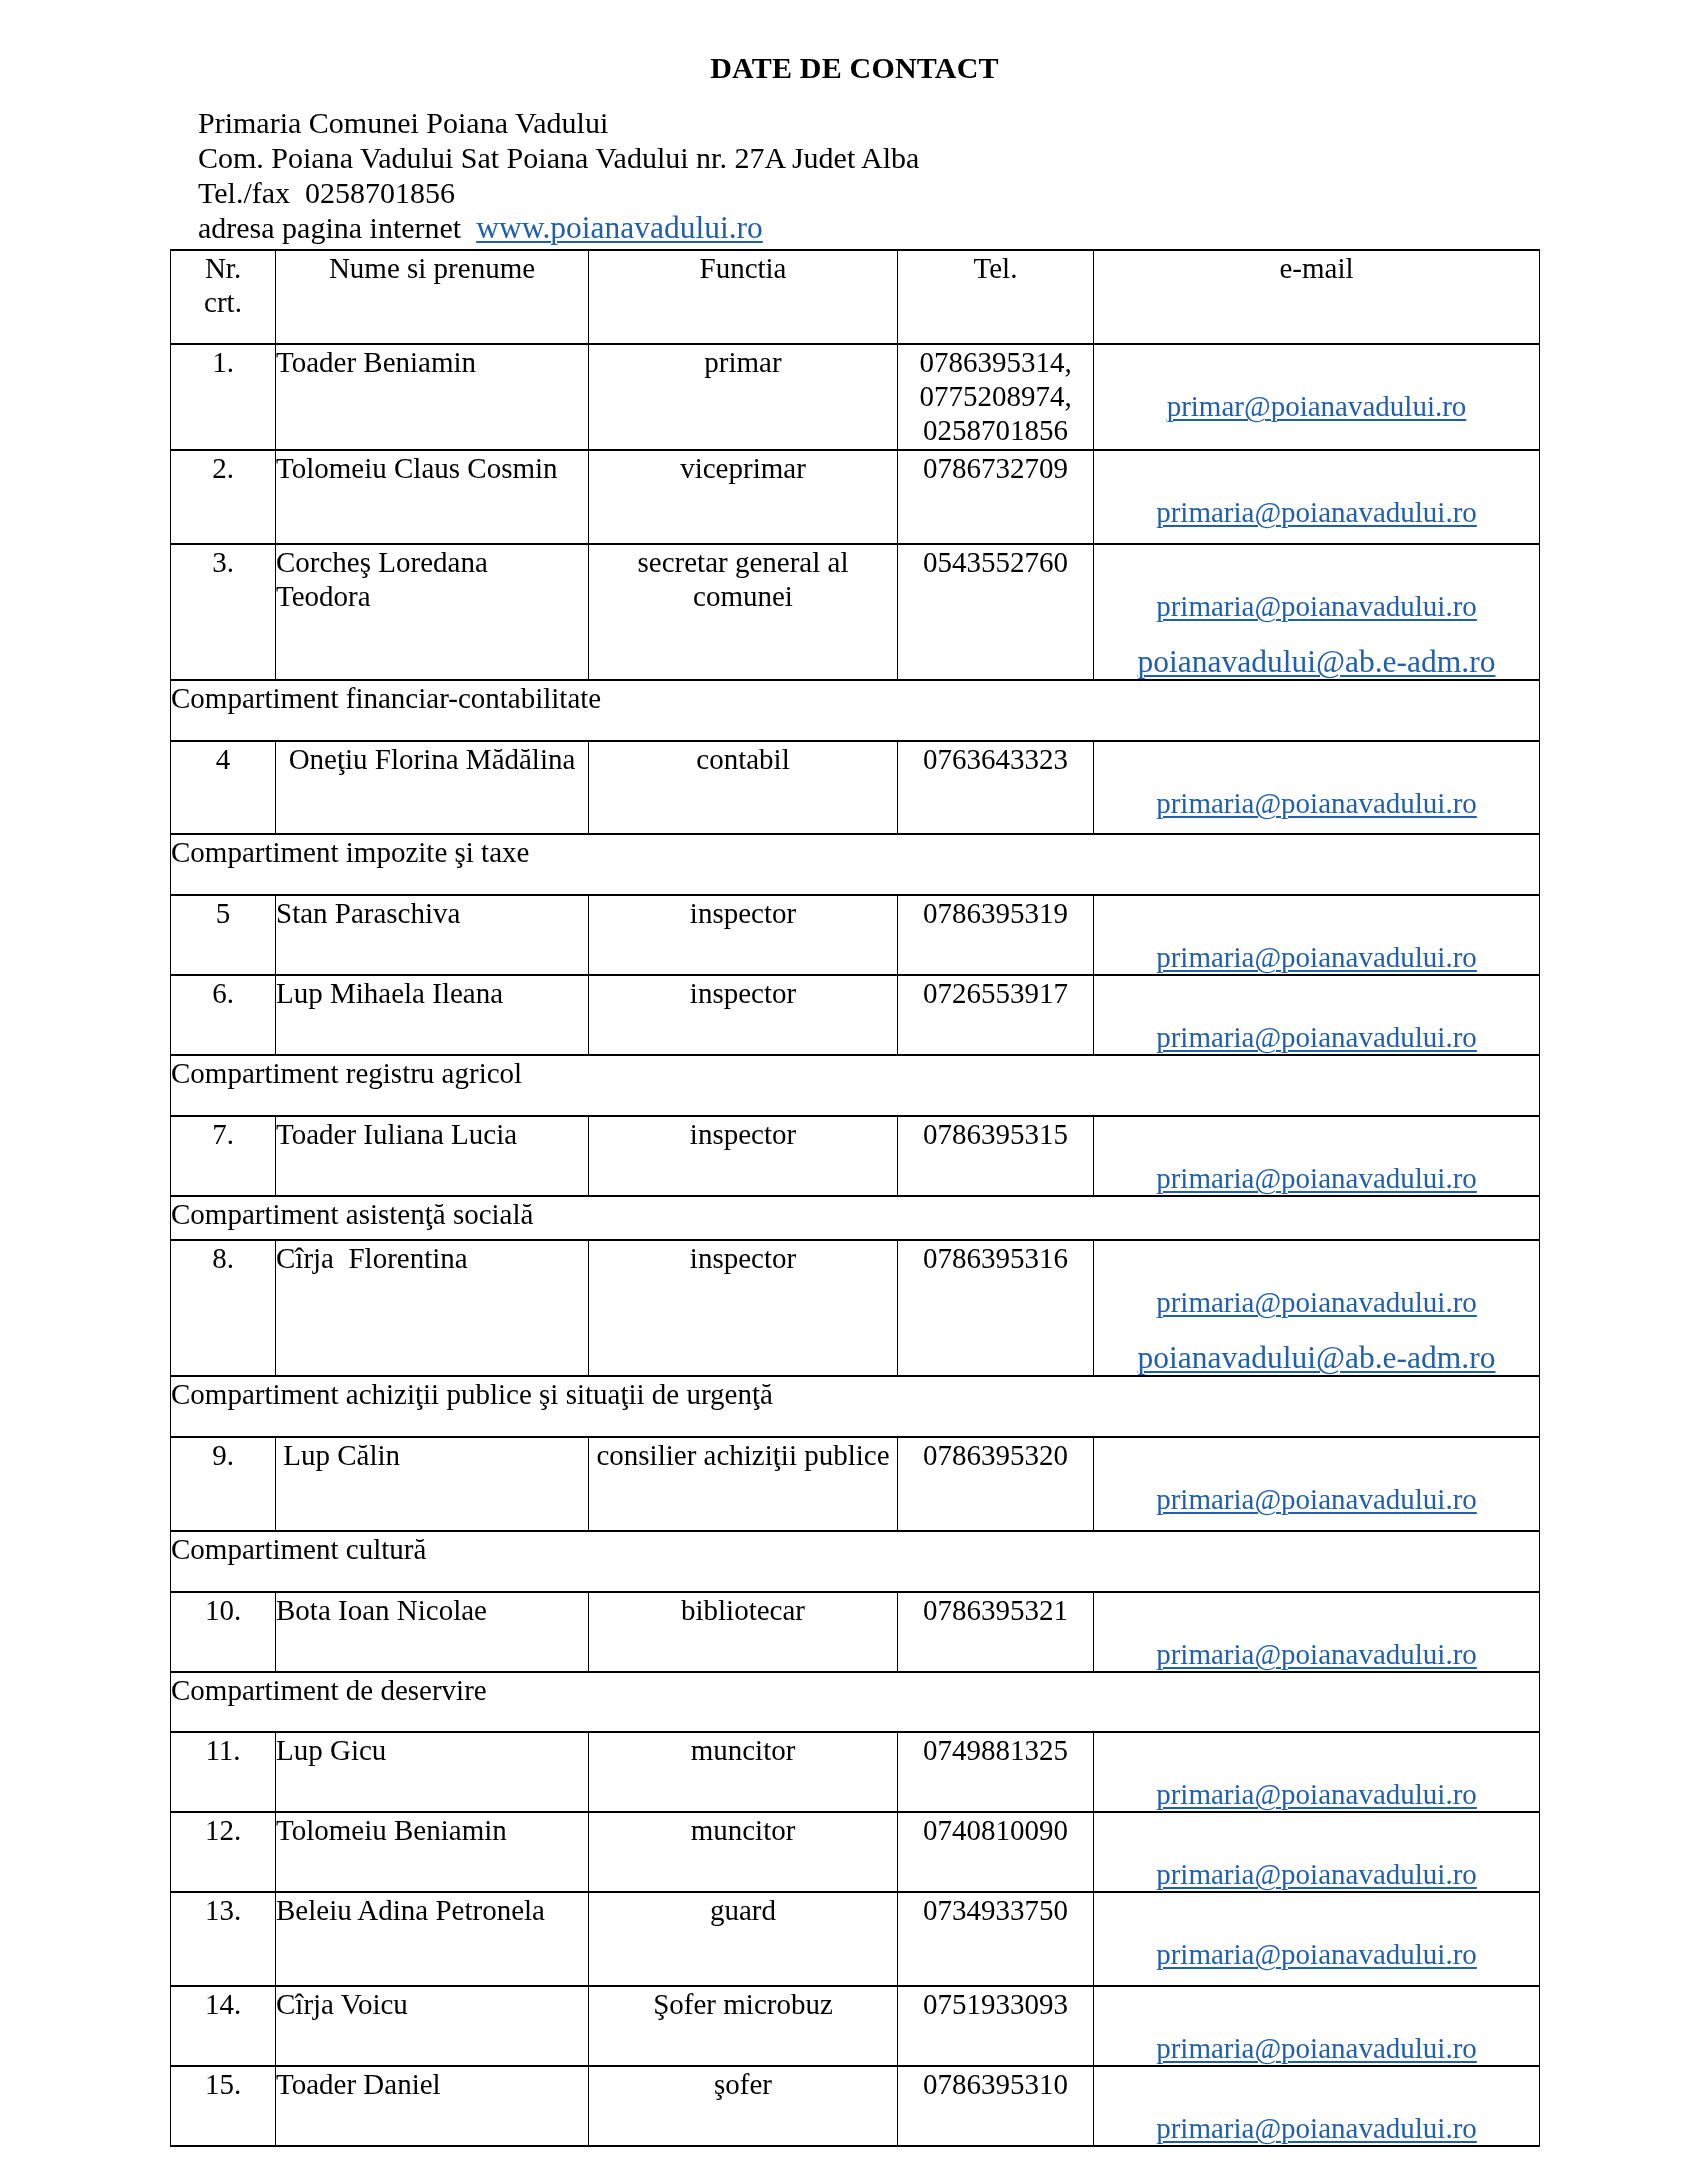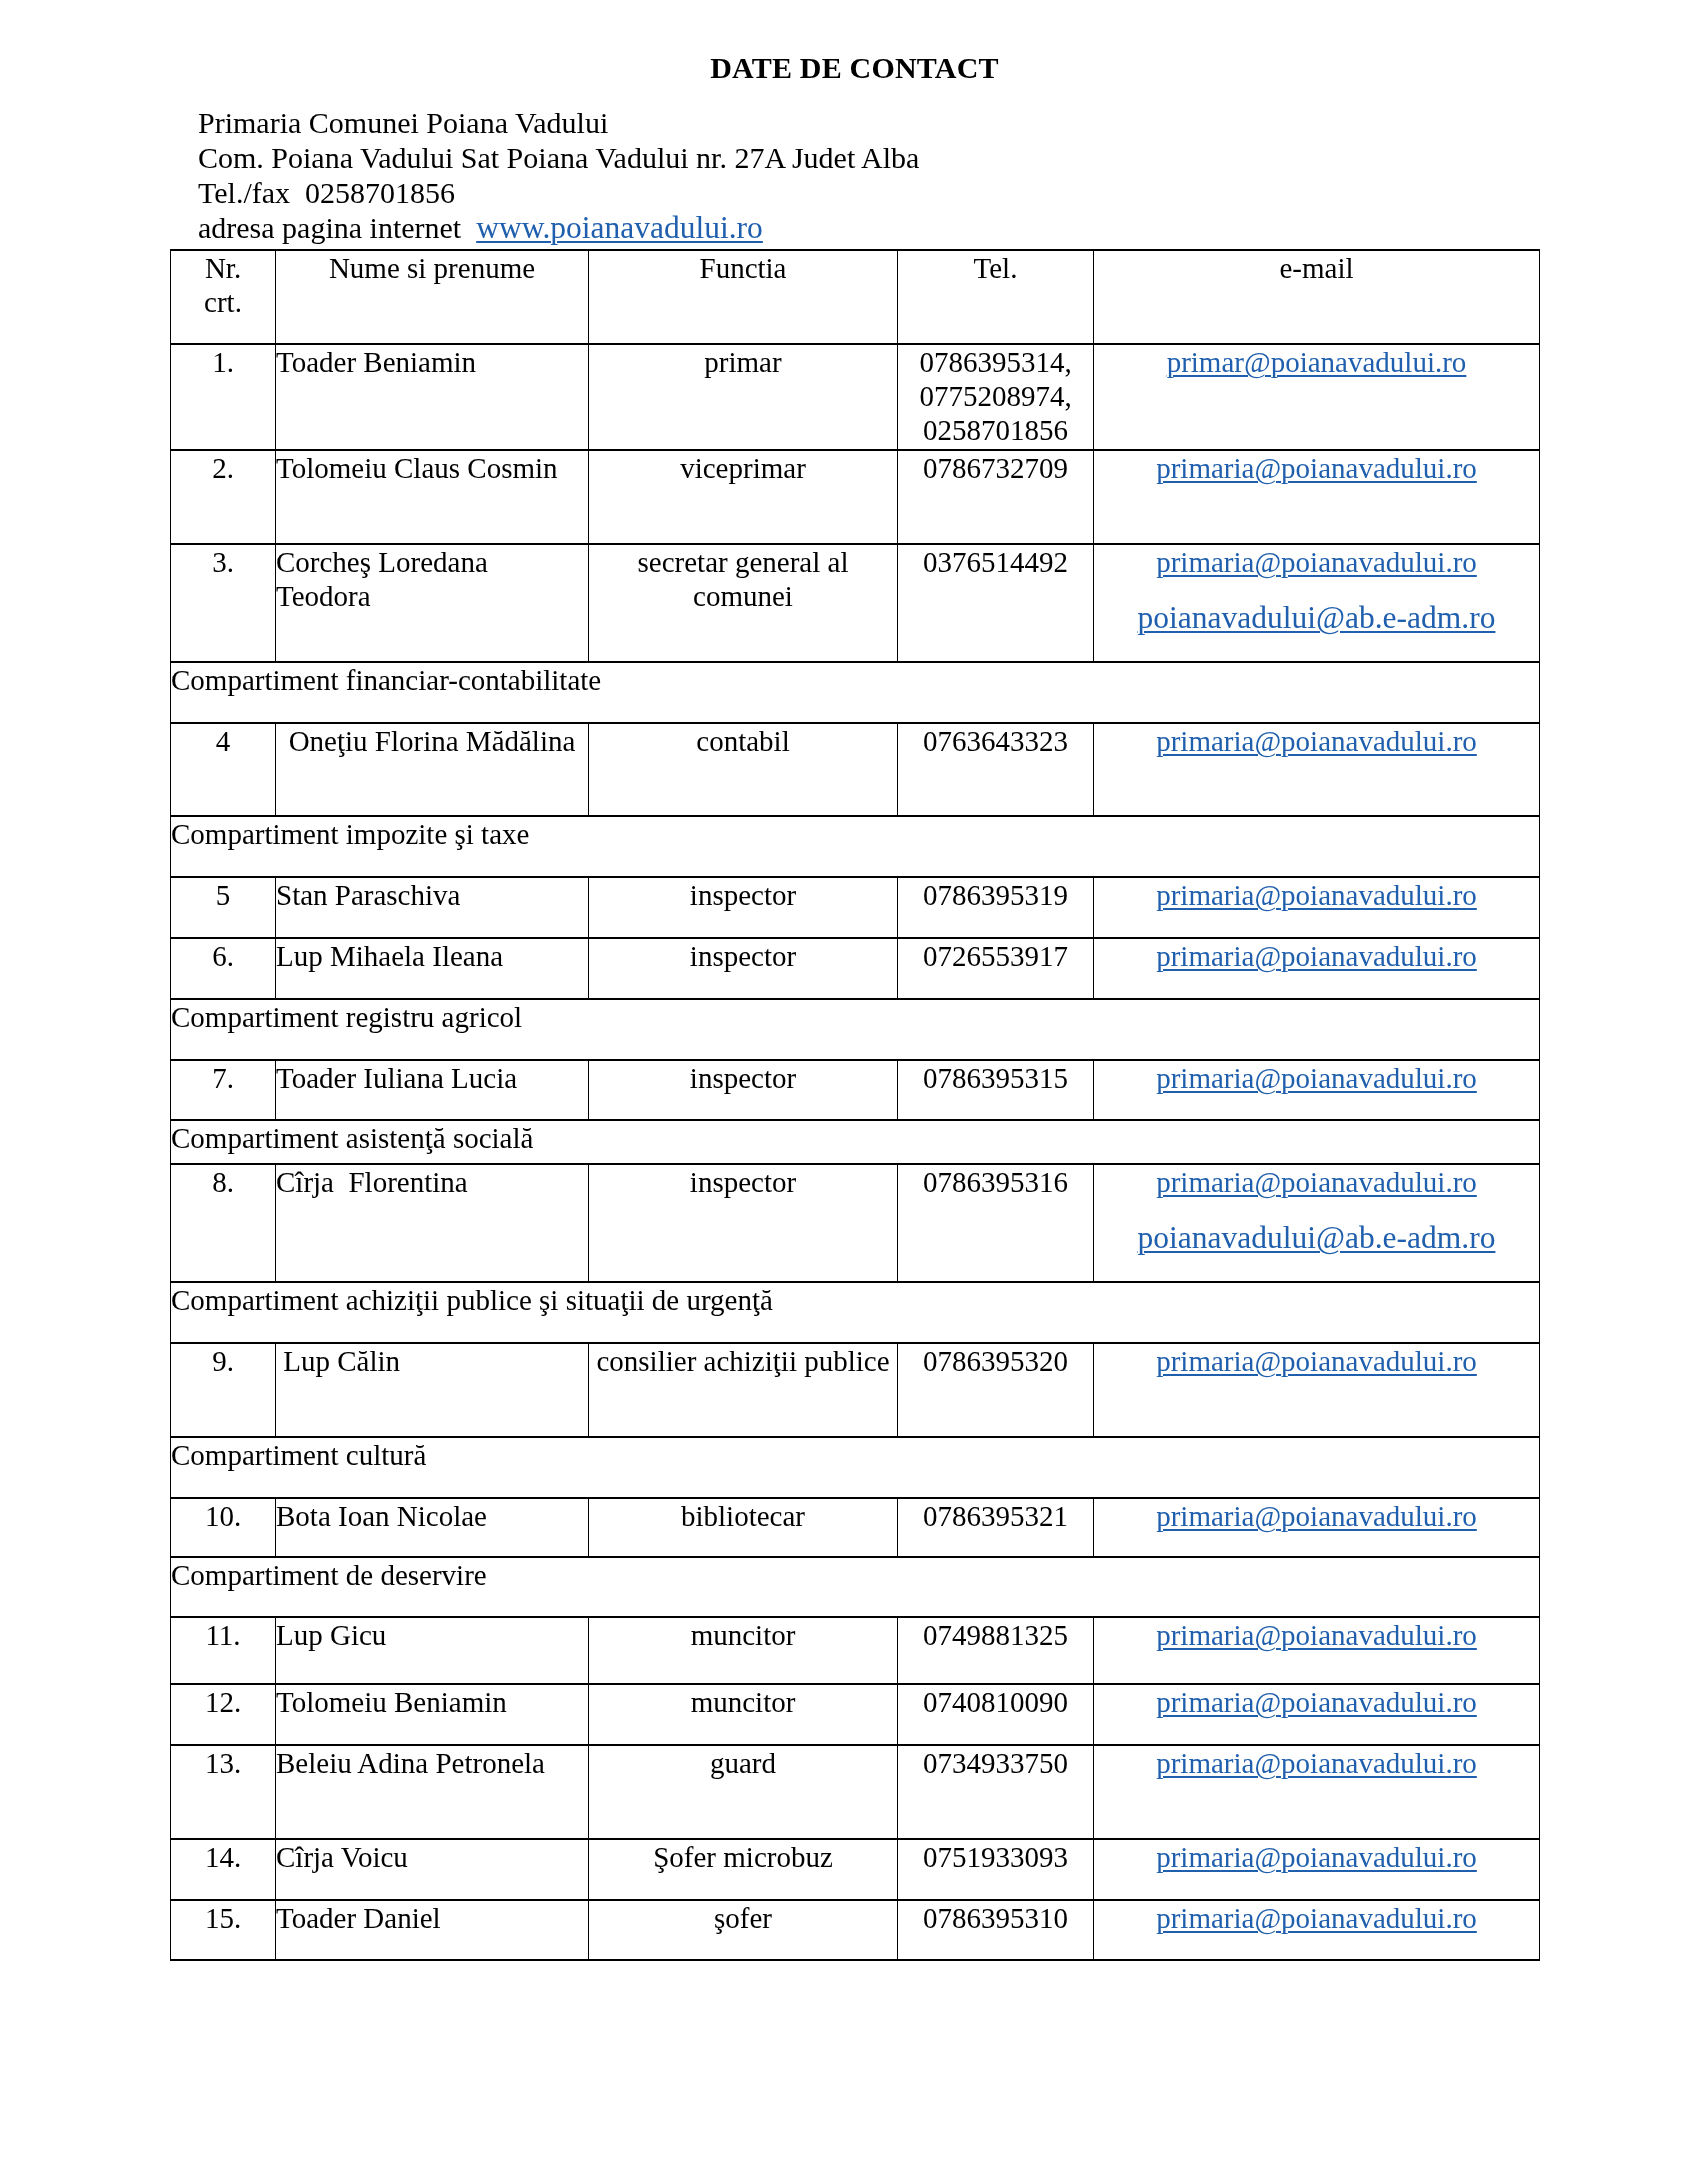--- a/index.html
+++ b/index.html
@@ -33,20 +33,21 @@
     top: 105px;
     font-size: 30px;
     line-height: 35px;
   }
   .header-info div { white-space: pre; }
   a.link {
     color: #1f5fad;
     text-decoration: underline;
     text-underline-offset: 2.6px;
     text-decoration-thickness: 1.7px;
+    margin-top: 44px;
   }
   .website { font-size: 31.5px; }
 
   table.contacts {
     position: absolute;
     left: 170px;
     top: 249px;
     width: 1369px;
     border-collapse: collapse;
     table-layout: fixed;
@@ -132,21 +133,21 @@
         </td>
         <td class="cell center">
           <a class="link mail-line">primaria@poianavadului.ro</a>
         </td>
       </tr>
       <tr style="height: 118px;">
         <td class="cell nr">3.</td>
         <td class="cell left" style="white-space: pre-wrap;">Corcheş Loredana Teodora</td>
         <td class="cell center">secretar general al comunei</td>
         <td class="cell center">
-          <div>0376514492</div>
+          <div>0543552760</div>
         </td>
         <td class="cell center">
           <a class="link mail-line">primaria@poianavadului.ro</a>
           <a class="link mail-line mail-big">poianavadului@ab.e-adm.ro</a>
         </td>
       </tr>
       <tr class="section" style="height: 61px;">
         <td colspan="5">Compartiment financiar-contabilitate</td>
       </tr>
       <tr style="height: 93px;">

